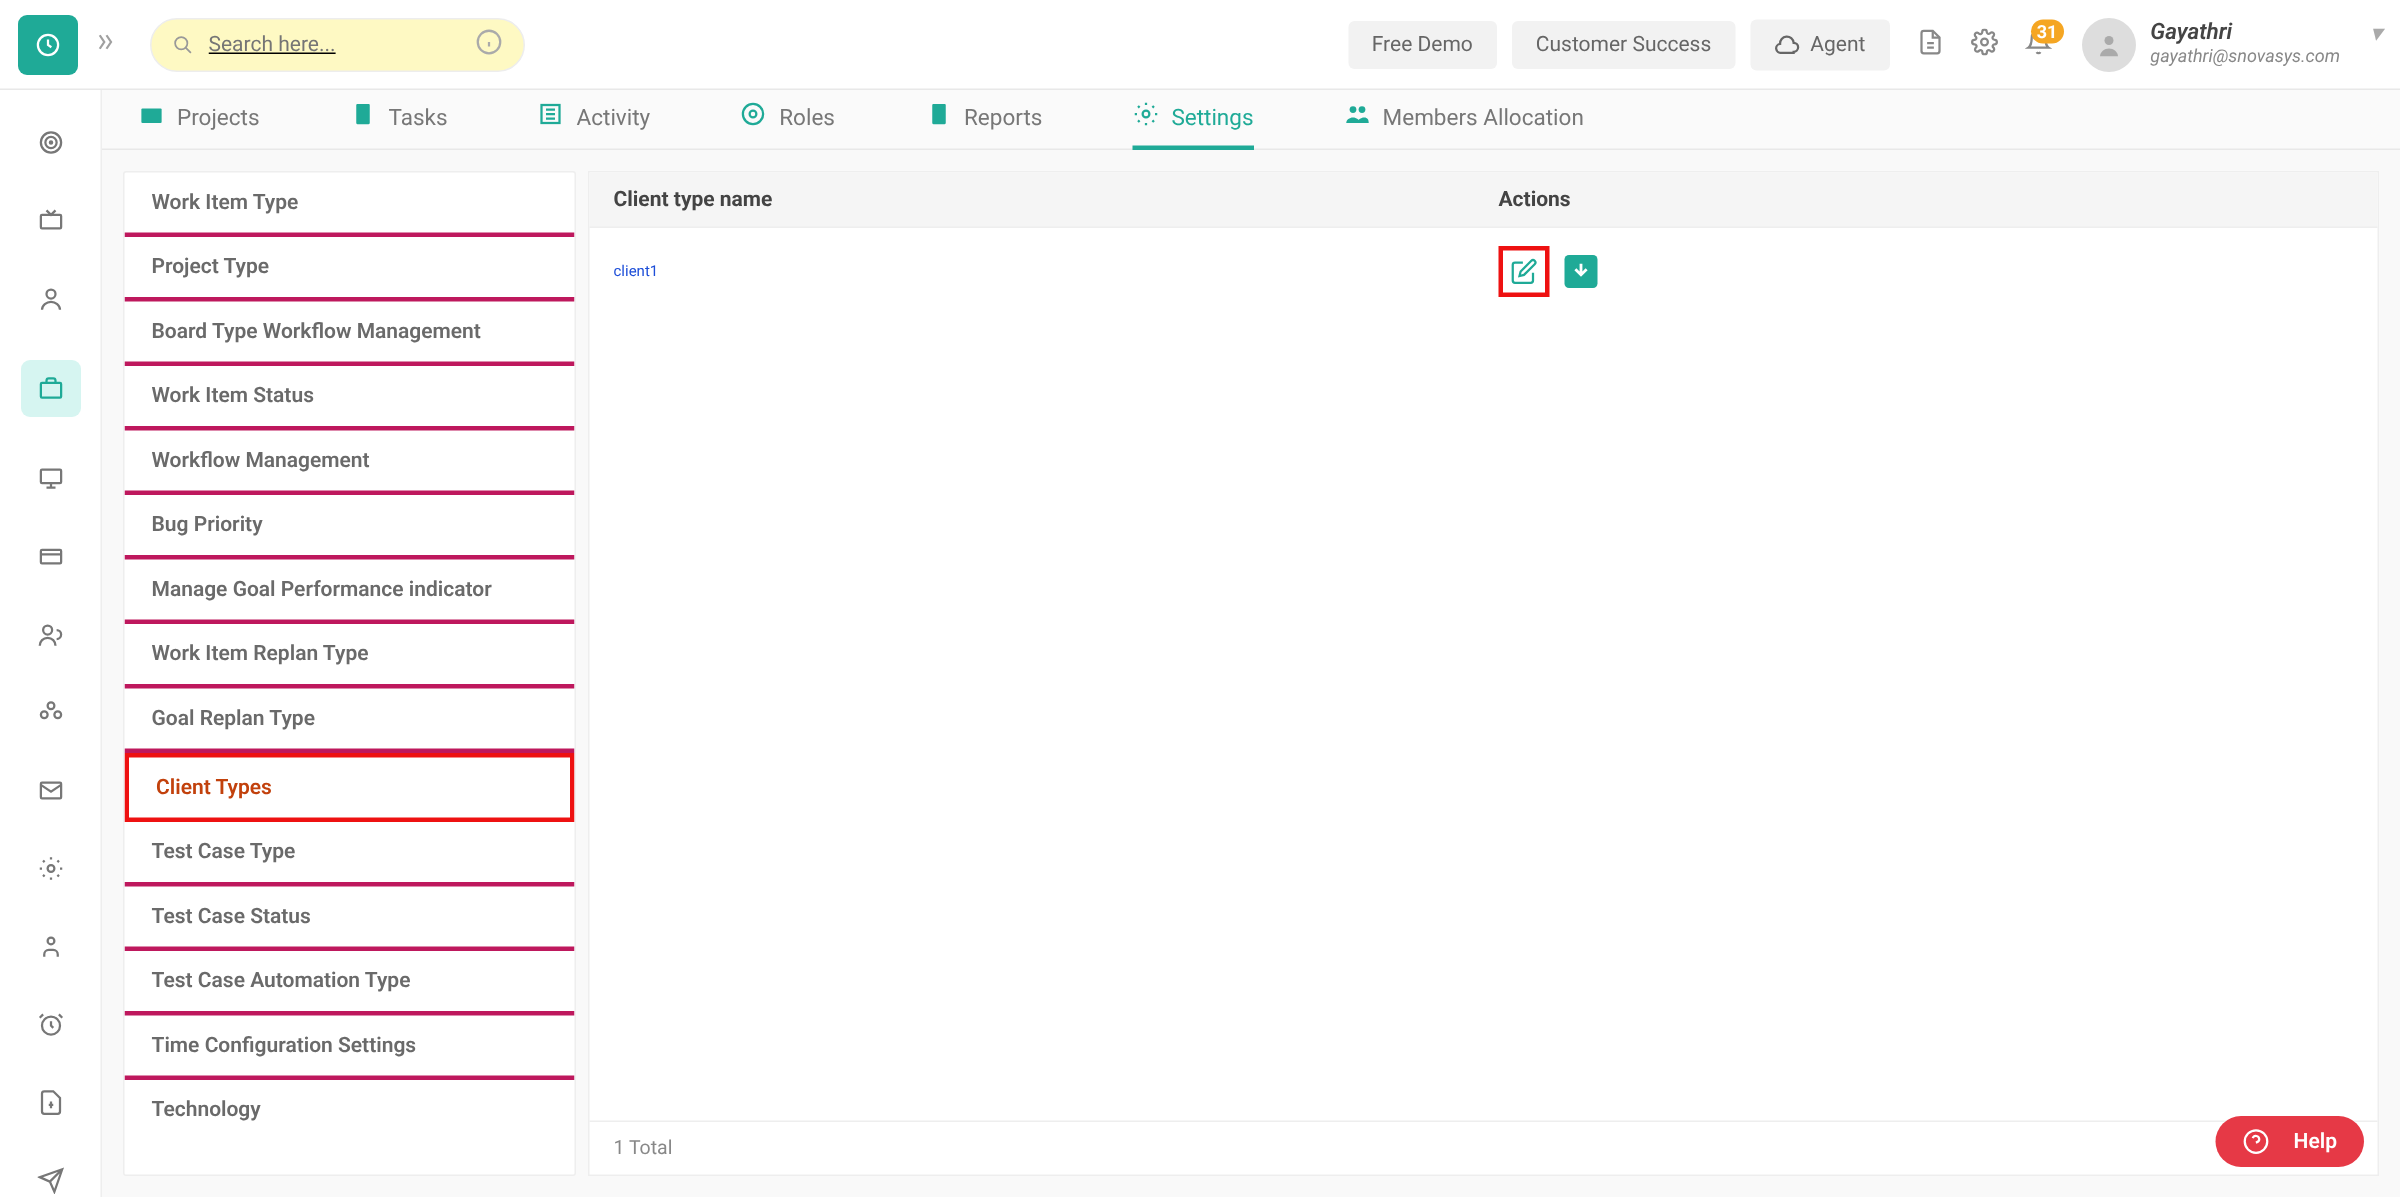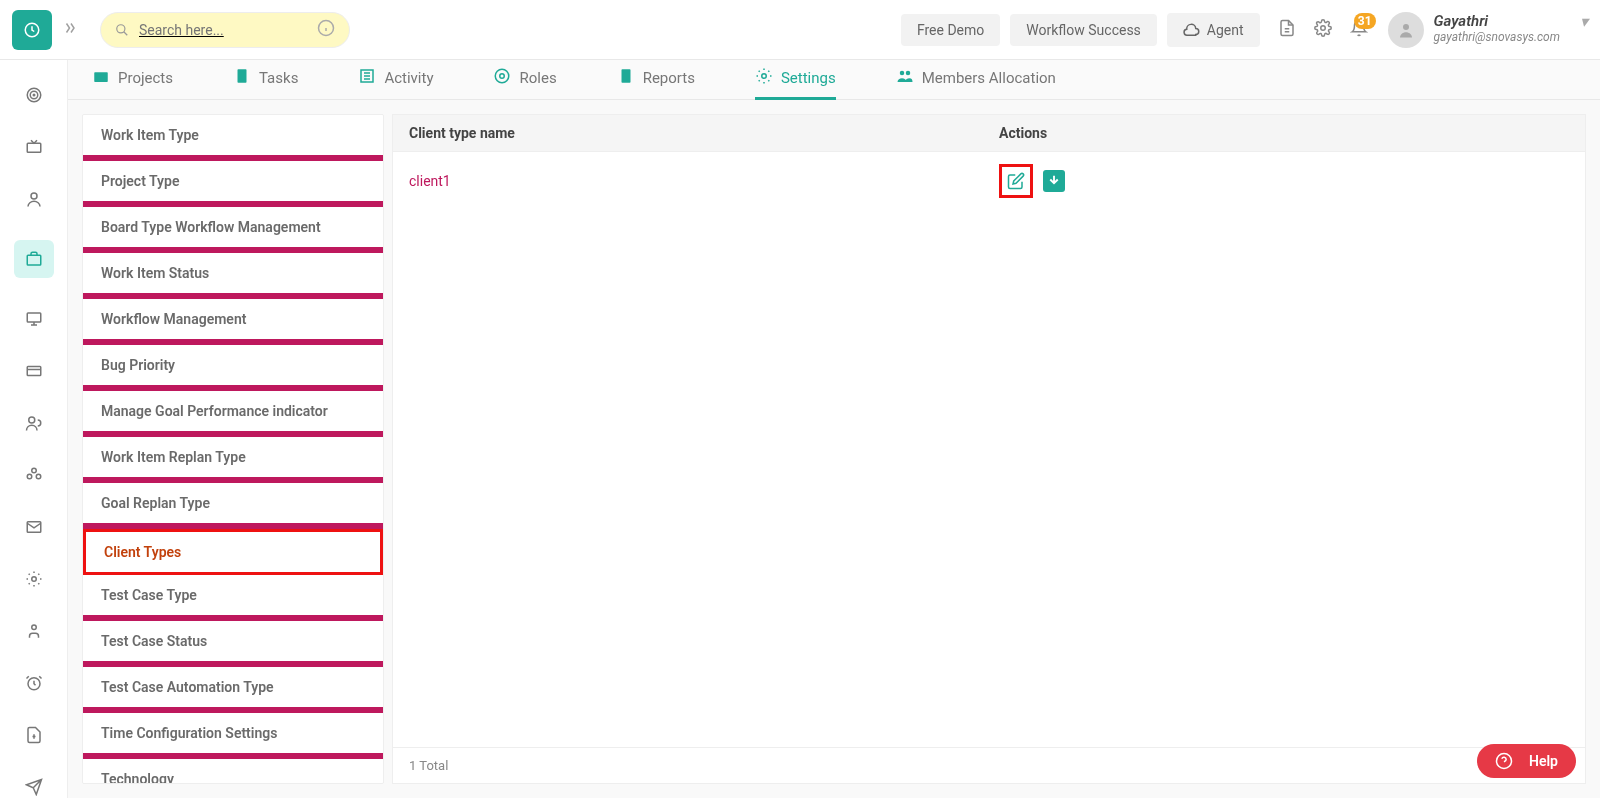--- a/index.html
+++ b/index.html
@@ -30,36 +30,36 @@
 
 
 .sub-nav { position: absolute; left: 68px; top: 60px; right: 0; height: 40px; display: flex; align-items: center; padding-left: 24px; gap: 60px; border-bottom: 1px solid #e8e8e8; background: #fafafa; }
 .sub-tab { display: flex; align-items: center; gap: 8px; color: #777; font-size: 15px; cursor: pointer; height: 40px; border-bottom: 3px solid transparent; }
 .sub-tab.active { color: #1faa97; border-bottom: 3px solid #1faa97; }
 .sub-tab .ticon { color: #1faa97; }
 
 
 .content-area { position: absolute; left: 68px; top: 100px; right: 0; bottom: 0; display: flex; padding: 14px; gap: 8px; background: #f9f9f9; }
 .settings-panel { width: 302px; background: #fff; border: 1px solid #eee; border-radius: 2px; overflow-y: auto; }
-.settings-item { padding: 12px 18px; color: #6a6a6a; font-size: 14px; font-weight: 600; border-bottom: 6px solid #be185d; cursor: pointer; }
+.settings-item { padding: 12px 18px; color: #6a6a6a; font-size: 14px; font-weight: 600; border-bottom: 3px solid #be185d; cursor: pointer; }
 .settings-item.active { color: #c2410c; border: 3px solid #e11; border-radius: 0; }
 .settings-item:last-child { border-bottom: none; }
 
 
 .main-panel { flex: 1; background: #fff; border: 1px solid #eee; display: flex; flex-direction: column; }
 .panel-header { background: #ededed; padding: 10px 16px; font-weight: 700; color: #444; display: flex; align-items: center; }
 .panel-header .spacer { flex: 1; }
 .toggle-sw { width: 36px; height: 18px; background: #aaa; border-radius: 10px; position: relative; margin-right: 8px; cursor: pointer; }
 .toggle-sw:before { content: ""; position: absolute; width: 16px; height: 16px; background: #fff; border-radius: 50%; top: 1px; left: 1px; }
 .panel-search { border: 1px solid #ddd; padding: 6px 10px; font-size: 13px; color: #888; border-radius: 3px; width: 170px; }
 .add-btn { margin-left: 10px; color: #1faa97; font-size: 20px; cursor: pointer; font-weight: bold; }
 .table-header { display: flex; padding: 10px 16px; background: #f5f5f5; color: #444; font-weight: 700; font-size: 14px; border-bottom: 1px solid #eee; }
 .col-name { flex: 0 0 590px; }
 .col-actions { flex: 1; }
-.table-row { display: flex; padding: 12px 16px; font-size: 14px; color: #be185d; align-items: center; }
+.table-row { display: flex; padding: 12px 16px; font-size: 10px; color: #1d4ed8; align-items: center; }
 .action-icons { display: flex; gap: 10px; align-items: center; }
 .action-edit { color: #1faa97; border: 3px solid #e11; padding: 4px; width: 34px; height: 34px; display: flex; align-items: center; justify-content: center; }
 .action-archive { color: #fff; background: #1faa97; width: 22px; height: 22px; border-radius: 3px; display: flex; align-items: center; justify-content: center; font-size: 12px; }
 .panel-footer { margin-top: auto; padding: 10px 16px; color: #888; font-size: 13px; border-top: 1px solid #eee; }
 
 
 .help-btn { position: absolute; bottom: 20px; right: 24px; background: #e63946; color: #fff; border: none; border-radius: 20px; padding: 8px 18px; font-size: 14px; font-weight: 600; display: flex; align-items: center; gap: 16px; cursor: pointer; }
 
 svg { width: 18px; height: 18px; }
 </style>
@@ -86,21 +86,21 @@
     <input placeholder="Search here..." style="">
     <span class="search-info">
       <svg viewBox="0 0 24 24" fill="none" stroke="currentColor" stroke-width="2">
           <circle cx="12" cy="12" r="10"></circle>
           <path d="M12 8v.01M12 12v4"></path>
         </svg>
     </span>
   </div>
   <div class="header-spacer"></div>
   <button class="pill-btn">Free Demo</button>
-  <button class="pill-btn">Workflow Success</button>
+  <button class="pill-btn">Customer Success</button>
   <button class="pill-btn">
     <svg viewBox="0 0 24 24" fill="none" stroke="currentColor" stroke-width="2">
         <path d="M17 18a4 4 0 0 0 0-8 6 6 0 0 0-12 1 4 4 0 0 0 1 8h11z"></path>
       </svg>
     <span>Agent</span>
   </button>
   <div class="header-icon">
     <svg viewBox="0 0 24 24" fill="none" stroke="currentColor" stroke-width="2">
         <path d="M14 2H6a2 2 0 0 0-2 2v16a2 2 0 0 0 2 2h12a2 2 0 0 0 2-2V8l-6-6z"></path>
         <path d="M14 2v6h6M9 13h6M9 17h6"></path>

